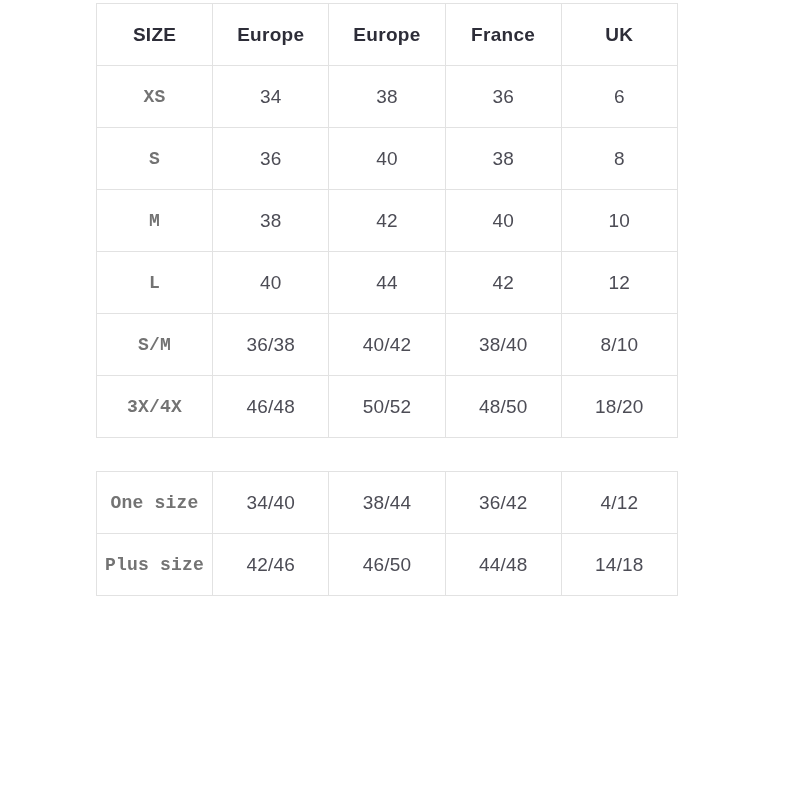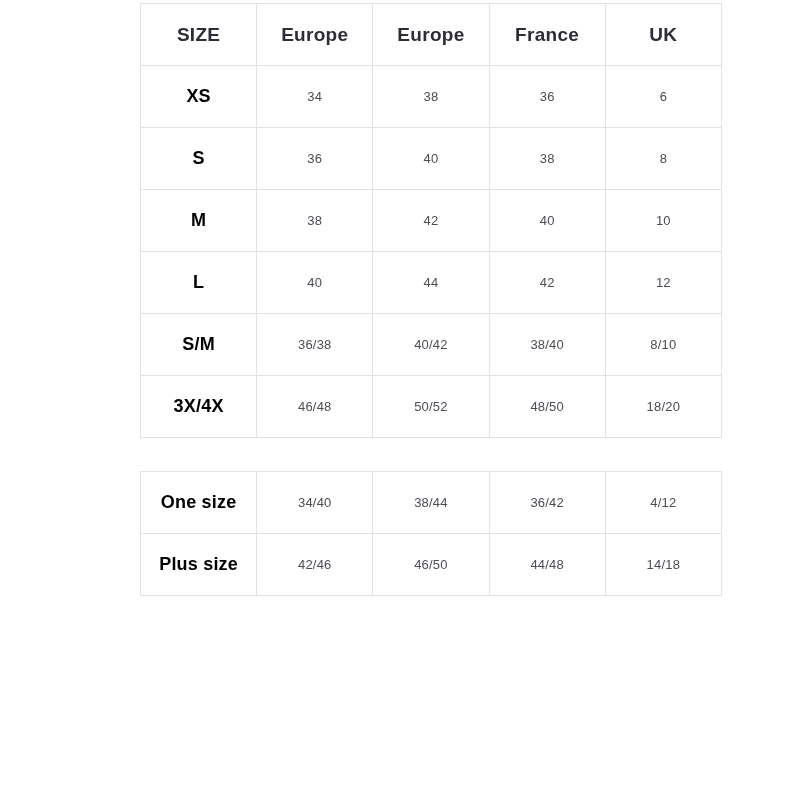--- a/index.html
+++ b/index.html
@@ -9,21 +9,20 @@
     height: 800px;
     background: #ffffff;
     font-family: "Liberation Sans", sans-serif;
     overflow: hidden;
     position: relative;
   }
   .page {
     position: absolute;
     top: 3px;
     left: 96px;
-    margin-left: 44px;
   }
   table.size-table {
     border-collapse: collapse;
     width: 582px;
     table-layout: fixed;
     background: #ffffff;
   }
   table.size-table th,
   table.size-table td {
     border: 1px solid #e2e2e2;
@@ -34,25 +33,26 @@
   }
   table.size-table th {
     font-size: 19px;
     font-weight: 700;
     color: #2d2d38;
     letter-spacing: 0.3px;
   }
   table.size-table td.label {
     font-size: 18px;
     font-weight: 700;
-    color: #000000;
+    color: #737373;
     letter-spacing: 0.2px;
+    font-family: Liberation Mono, monospace;
   }
   table.size-table td.value {
-    font-size: 13px;
+    font-size: 19px;
     font-weight: 400;
     color: #4c4c55;
     letter-spacing: 0.2px;
   }
   table.size-table.second {
     margin-top: 33px;
     padding-left: 44px;
   }
 </style>
 </head>

